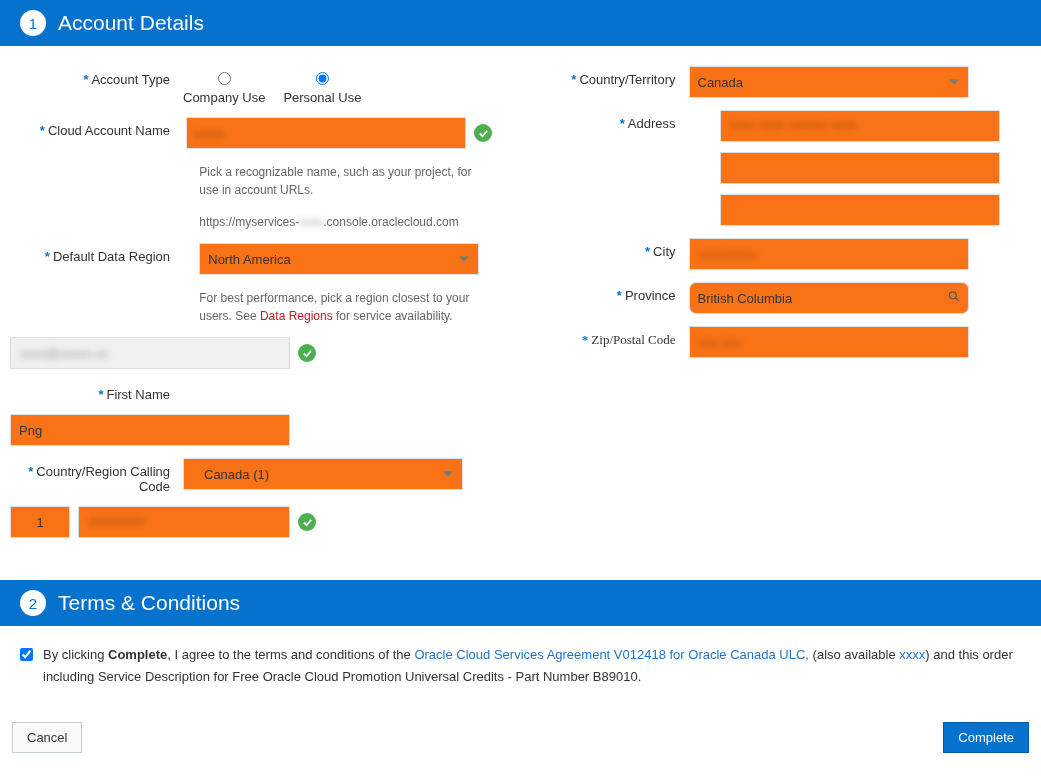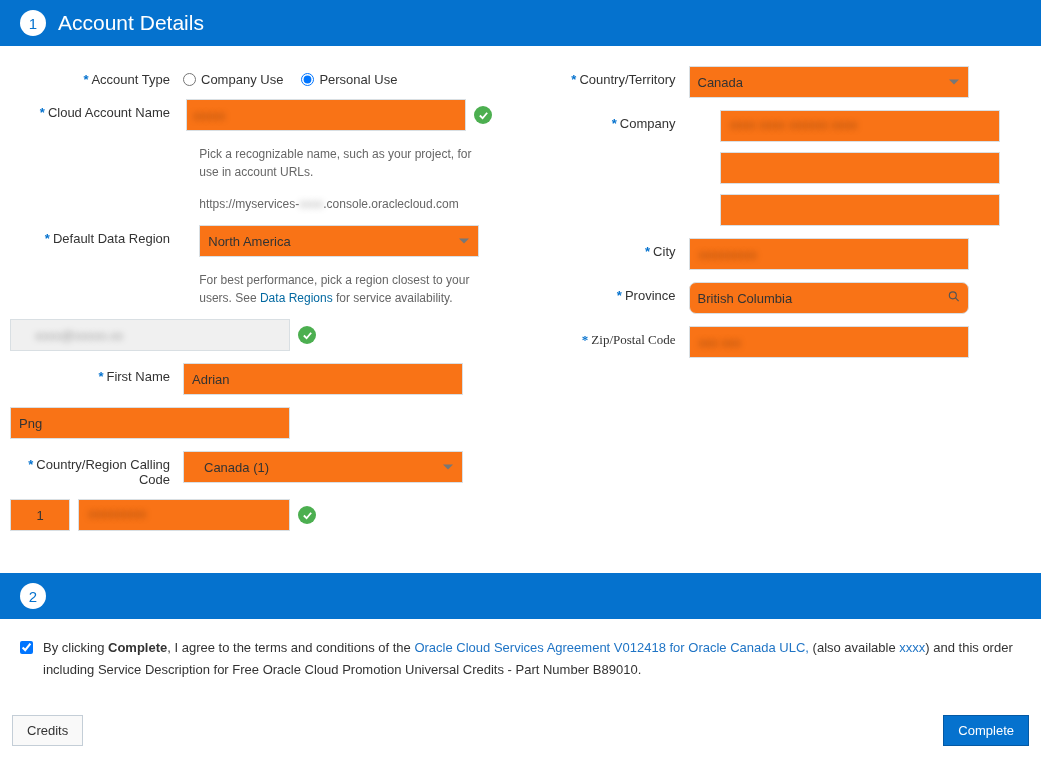--- a/index.html
+++ b/index.html
@@ -96,23 +96,23 @@
     transform: translateY(-50%);
     pointer-events: none;
   }
   .helper {
     width: 280px;
     font-size: 12px;
     color: #666;
     margin-top: 4px;
     line-height: 1.5;
   }
-  .helper a { color: #0369a1; text-decoration: none; }
+  .helper a { color: #b91c1c; text-decoration: none; }
   .radio-group { display: flex; gap: 18px; align-items: center; padding-top: 6px;}
-  .radio-group label { display: flex; align-items: center; gap: 5px; font-size: 13px; color:#333;}
+  .radio-group label { display: flex; align-items: center; gap: 5px; font-size: 13px; color:#333;flex-direction:column;}
   .check-ok {
     width: 18px; height: 18px; border-radius: 50%;
     background: #4caf50;
     display: flex; align-items: center; justify-content: center;
     flex-shrink: 0;
   }
   .check-ok svg { width: 11px; height: 11px; }
   .phone-row { display: flex; gap: 8px; }
   .phone-cc { width: 60px; text-align: center; }
   .phone-num { width: 212px; }
@@ -203,34 +203,31 @@
         </div>
         <div class="helper">
           <span>For best performance, pick a region closest to your users. See </span><a href="#">Data Regions</a><span> for service availability.</span>
         </div>
       </div>
     </div>
 
     <div class="field-row">
       <div class="field-control" style="position:relative;">
         <input class="input readonly" readonly="" style="">
-        <span class="blur" style="position:absolute;left:25px;">xxxx@xxxxx.xx</span>
+        <span class="blur" style="position:absolute;left:10px;">xxxx@xxxxx.xx</span>
         <span class="check-ok">
           <svg viewBox="0 0 24 24" fill="none" stroke="#fff" stroke-width="4">
               <polyline points="4,12 10,18 20,6"></polyline>
             </svg>
         </span>
       </div>
     </div>
 
     <div class="field-row">
       <div class="field-label"><span class="req">*</span><span>First Name</span></div>
-      <div class="field-control">
-        <input class="input" value="Adrian" style="">
-      </div>
     </div>
 
     <div class="field-row">
       <div class="field-control">
         <input class="input" value="Png" style="">
       </div>
     </div>
 
     <div class="field-row">
       <div class="field-label"><span class="req">*</span><span>Country/Region Calling Code</span></div>
@@ -270,21 +267,21 @@
         <div class="select-wrap" style="width:280px;">
           <div class="select input" style="width:280px;display:flex;align-items:center;">
               <span>Canada</span>
             </div>
           <span class="select-caret"></span>
         </div>
       </div>
     </div>
 
     <div class="field-row">
-      <div class="field-label" style="width:130px;"><span class="req">*</span><span>Company</span></div>
+      <div class="field-label" style="width:130px;"><span class="req">*</span><span>Address</span></div>
       <div class="field-control stack">
         <div style="position:relative;">
           <input class="input" style="width: 280px;">
           <span class="blur" style="position:absolute;left:10px;top:7px;">xxxx xxxx xxxxxx xxxx</span>
         </div>
         <input class="input" style="width: 280px;">
         <input class="input" style="width: 280px;">
       </div>
     </div>
 
@@ -319,27 +316,28 @@
         <input class="input" style="width: 280px;">
         <span class="blur" style="position:absolute;left:10px;">xxx xxx</span>
       </div>
     </div>
 
   </div>
 </div>
 
 <div class="section-header">
   <div class="step-circle">2</div>
+  <div>Terms &amp; Conditions</div>
 </div>
 
 <div class="terms-body">
   <div class="terms-row">
     <input type="checkbox" checked="" style="">
     <div class="terms-text">
       <span>By clicking </span><b>Complete</b><span>, I agree to the terms and conditions of the </span><a href="#">Oracle Cloud Services Agreement V012418 for Oracle Canada ULC,</a><span> (also available </span><a href="#">xxxx</a><span>) and this order including Service Description for Free Oracle Cloud Promotion Universal Credits - Part Number B89010.</span>
     </div>
   </div>
 </div>
 
 <div class="footer">
-  <button class="btn">Credits</button>
+  <button class="btn">Cancel</button>
   <button class="btn btn-primary">Complete</button>
 </div>
 
 </body></html>

